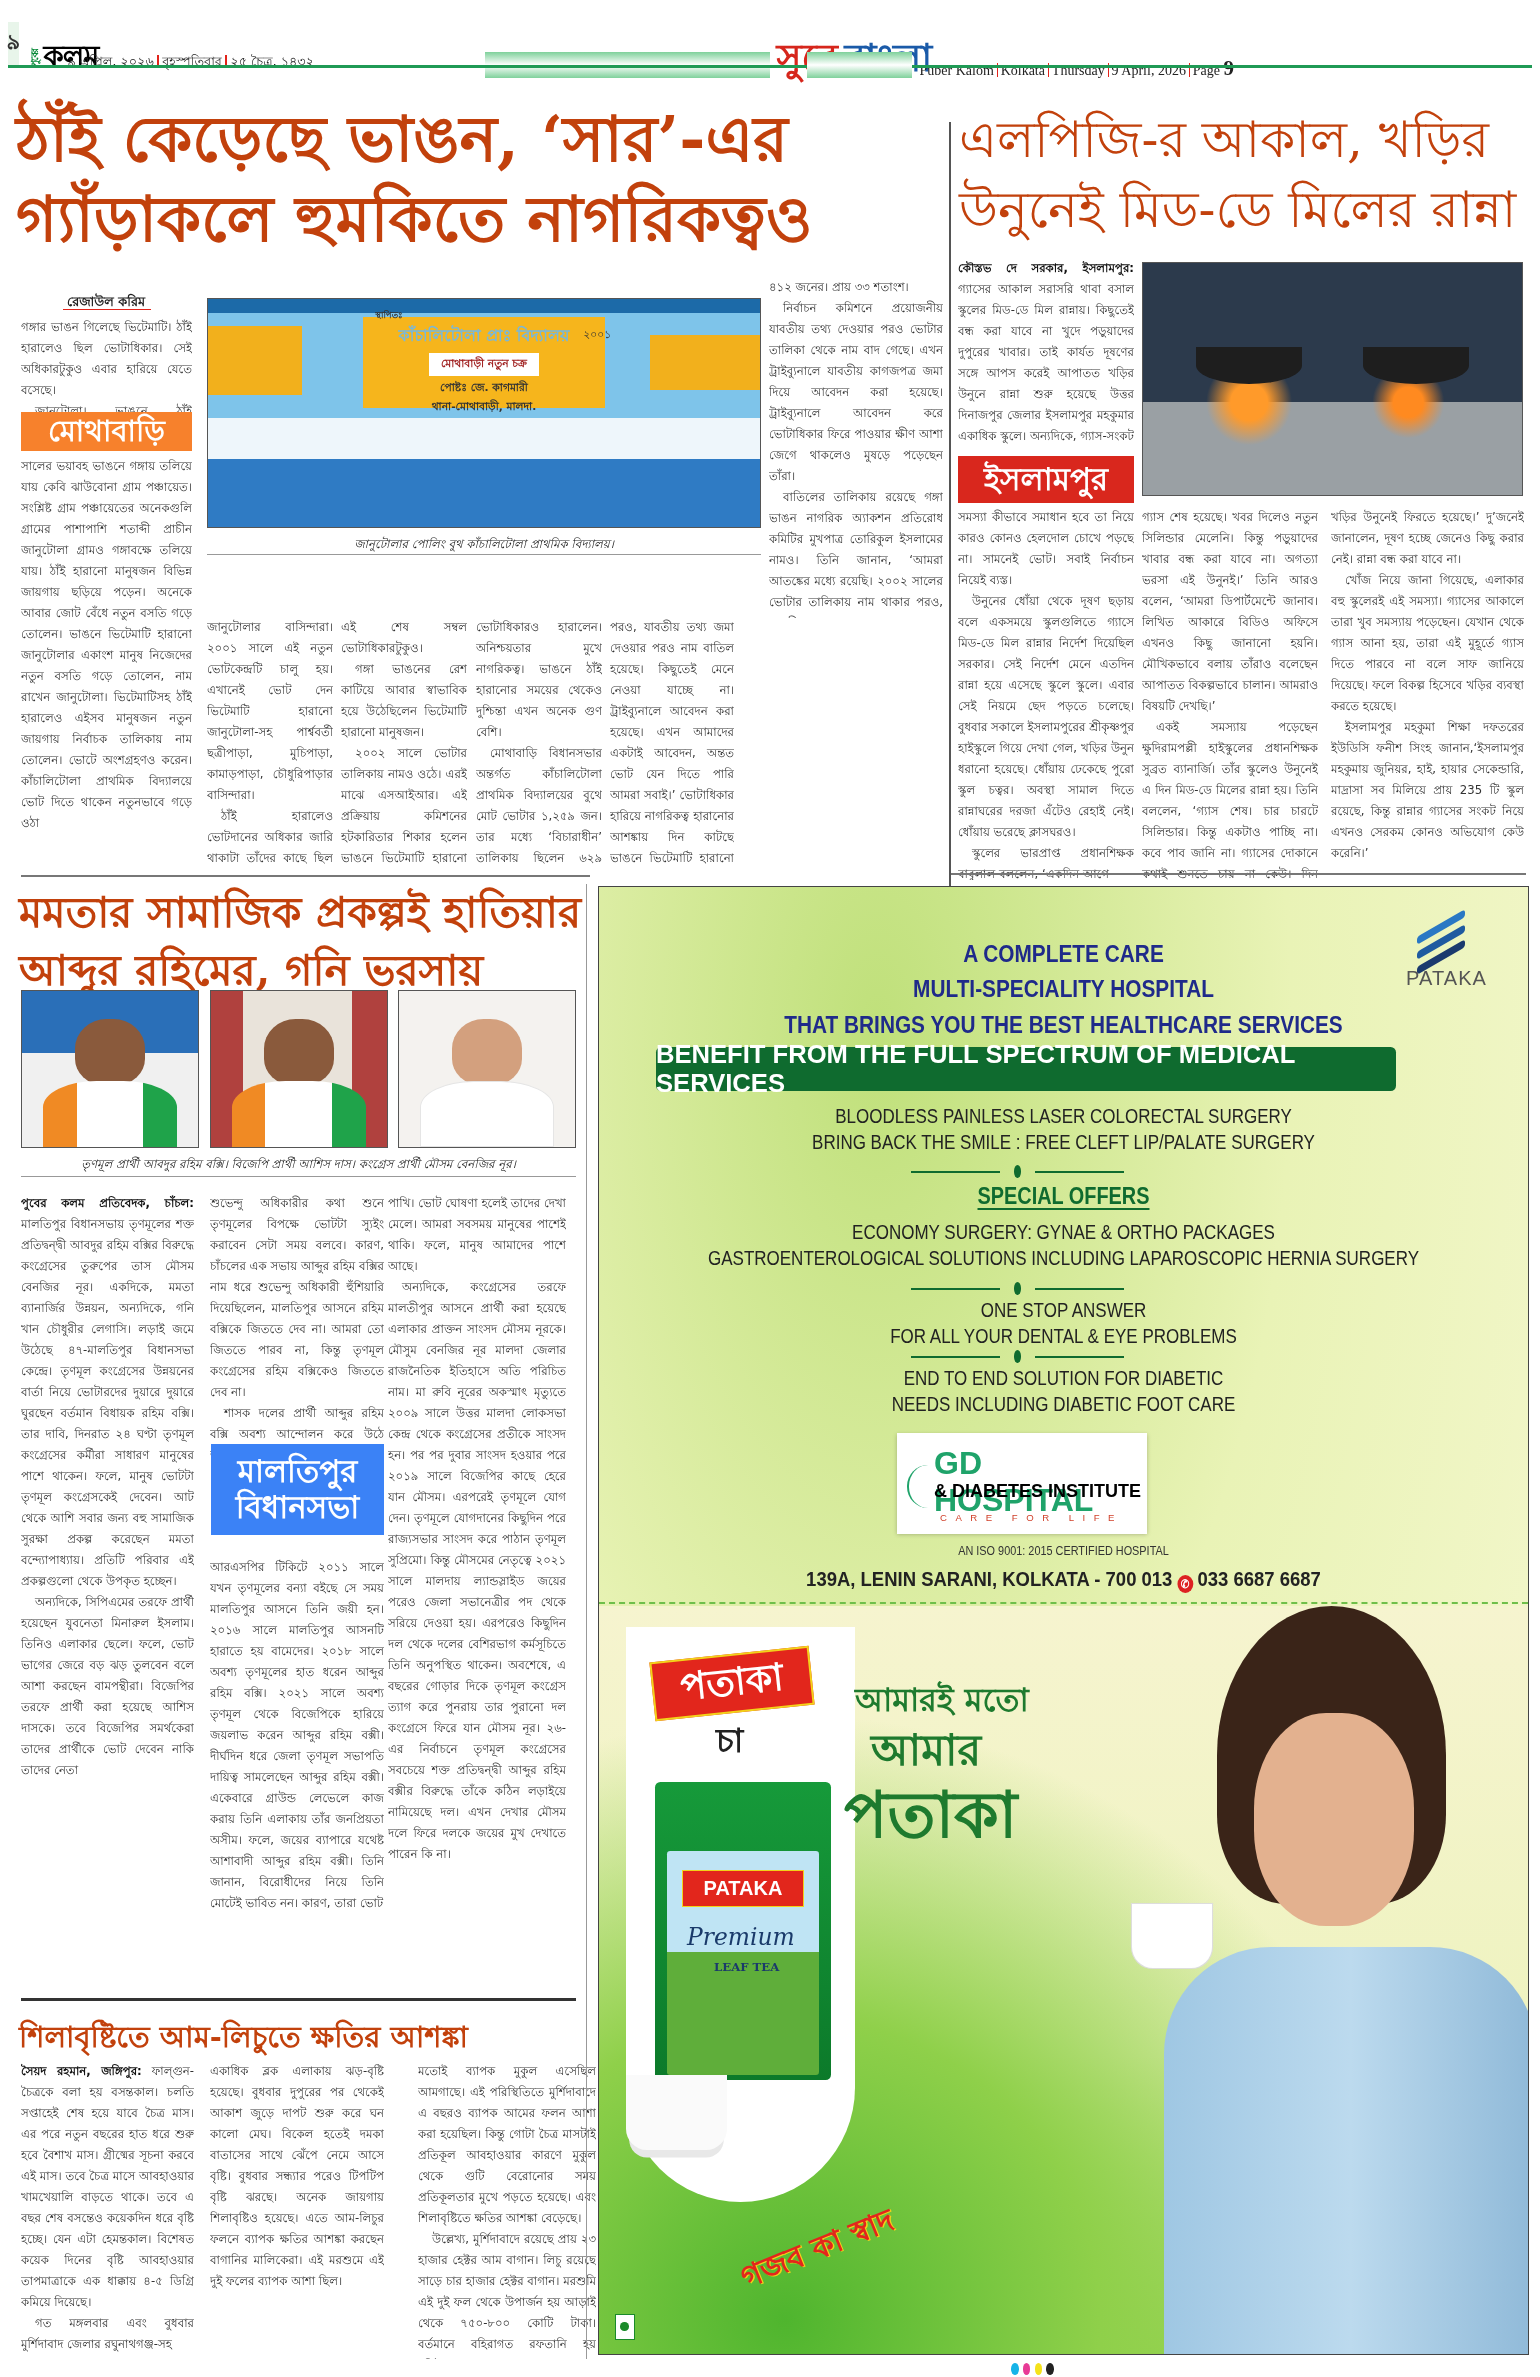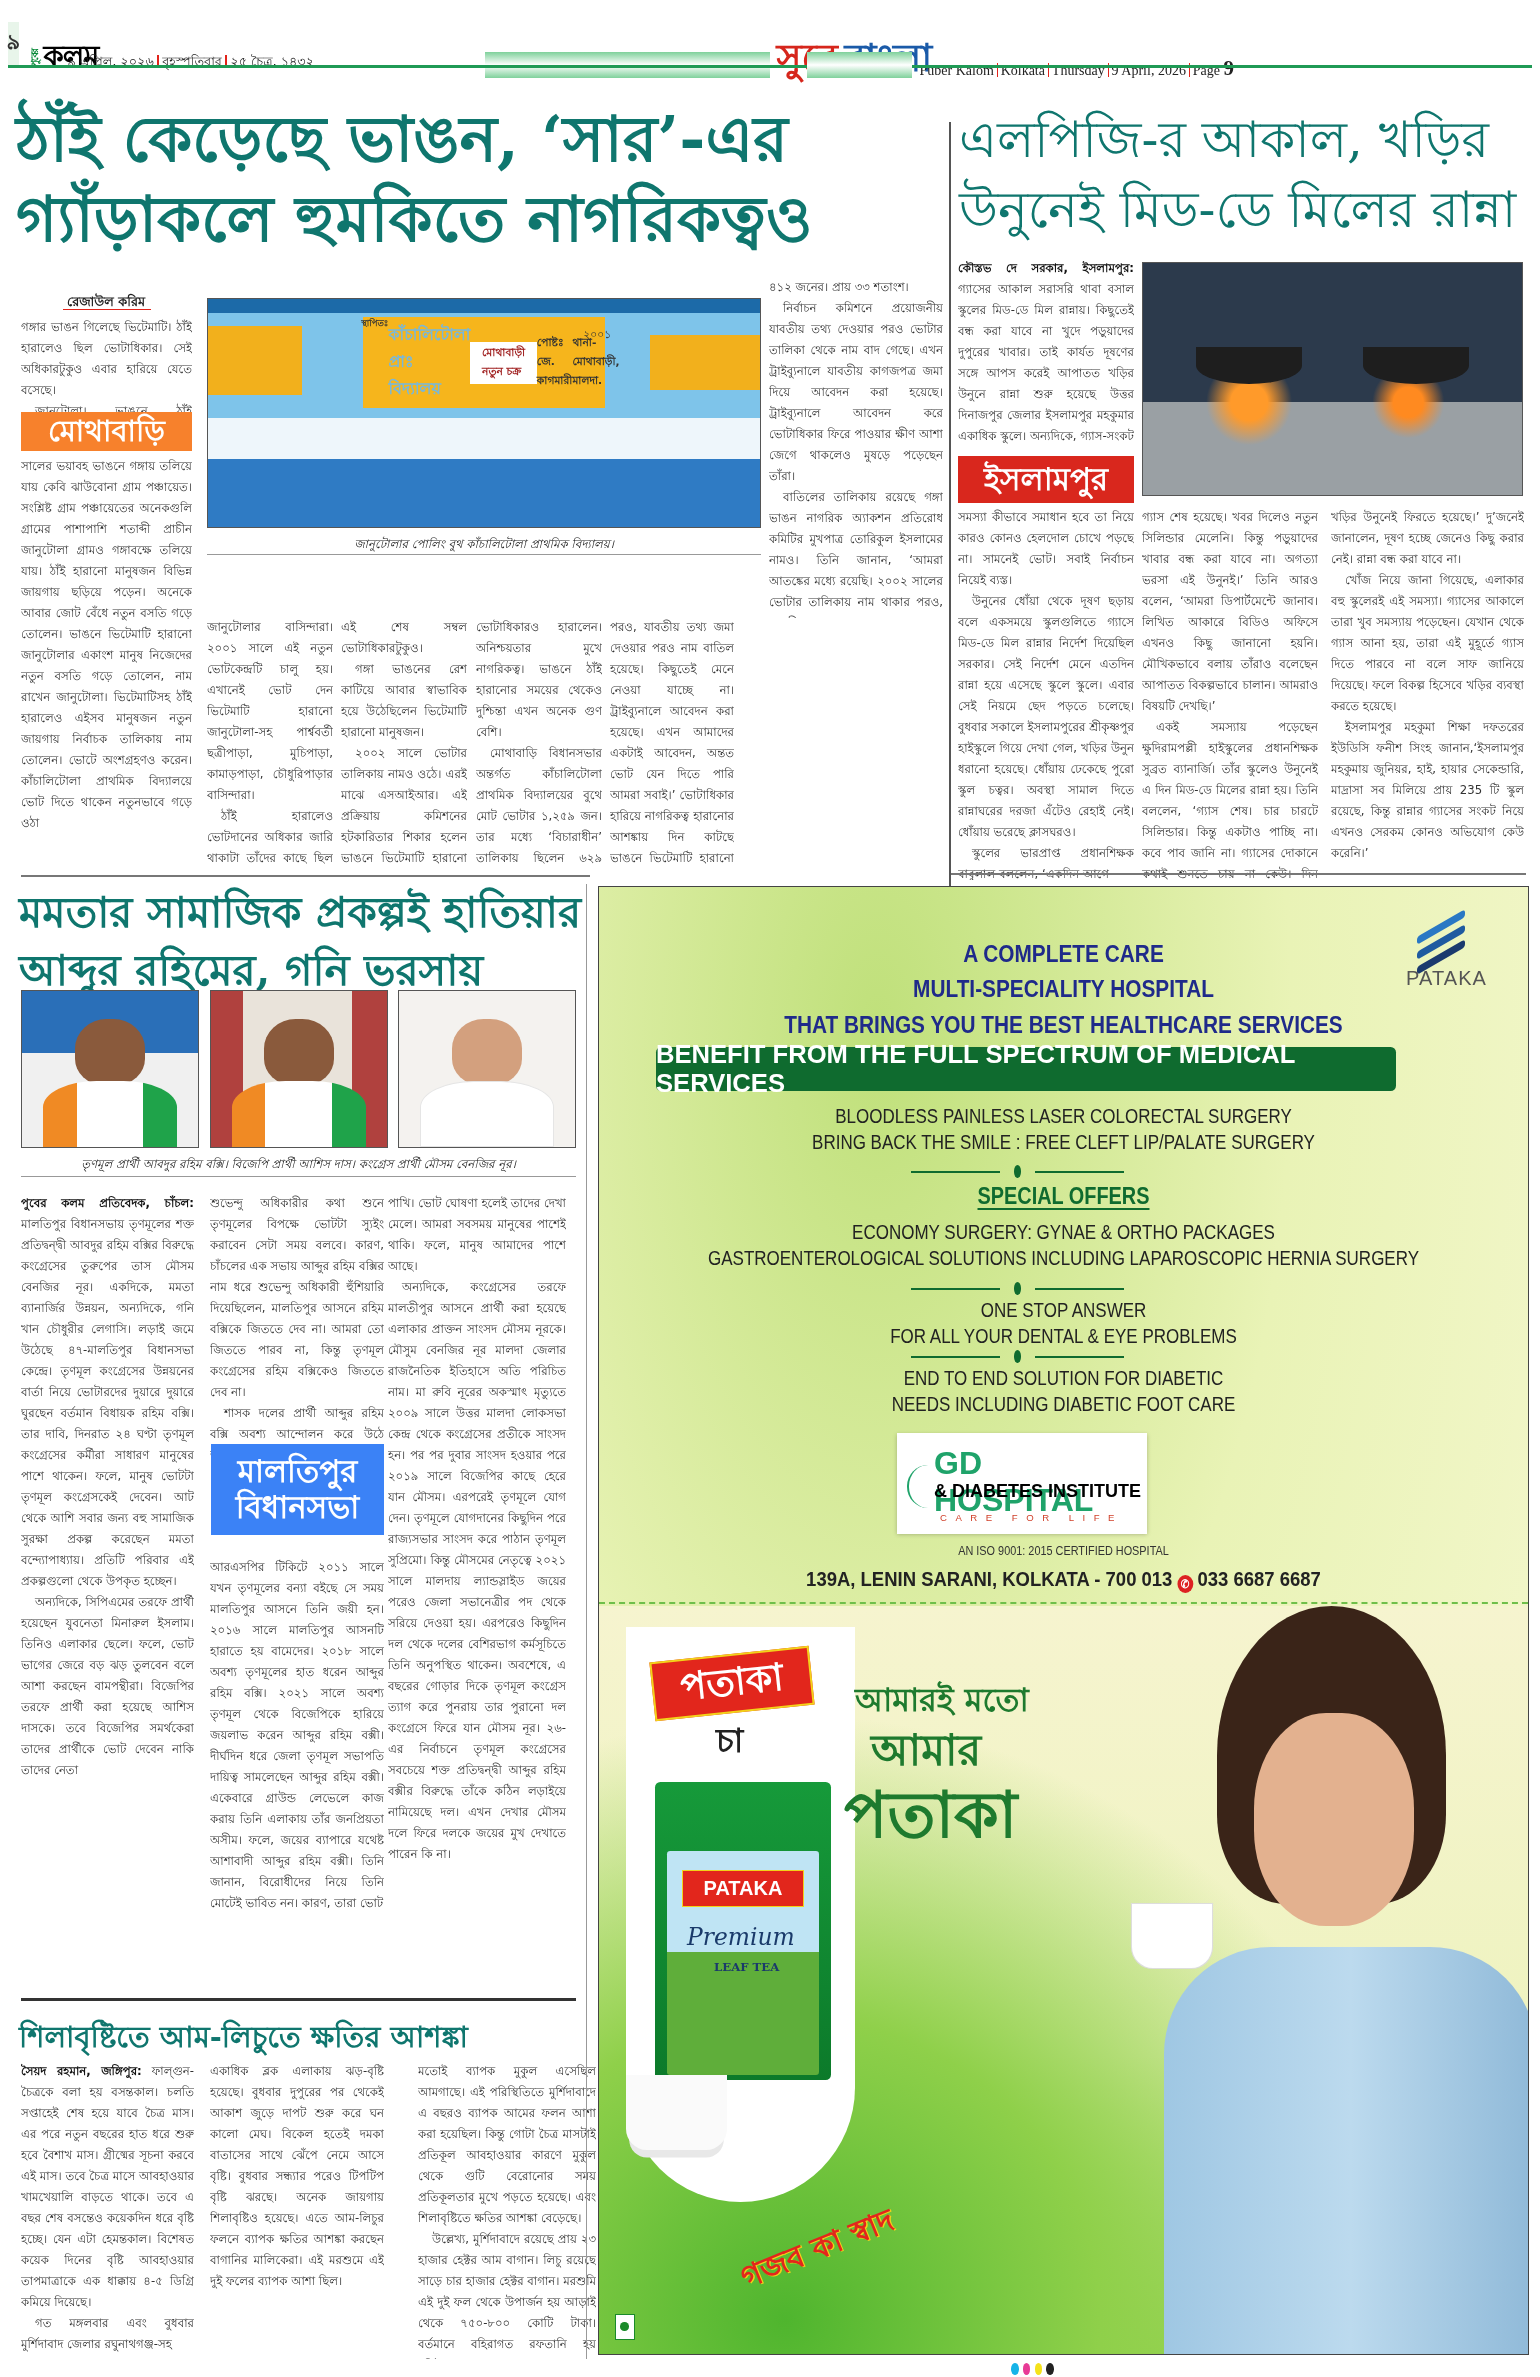--- a/index.html
+++ b/index.html
@@ -16,34 +16,34 @@
   .mast .bar1 { position: absolute; left: 157px; top: 36px; width: 95px; height: 25.6px; background: linear-gradient(#7fd19b, #ffffff 50%, #7fd19b); }
   .mast .title { position: absolute; left: 256px; top: 16px; font: bold 38px "DejaVu Serif", serif; white-space: nowrap; }
   .mast .title .t1 { color: #d6261c; }
   .mast .title .t2 { color: #1a5aa8; margin-left: 6.4px; }
   .mast .eng { position: absolute; left: 912px; top: 40px; font: 14px "Liberation Serif", serif; color: #222; white-space: nowrap; }
   .mast .eng .vs { display:inline-block; width:0.5px; height:14px; background:#e2231a; margin: 0 3.2px; vertical-align:-2.1px; }
   .mast .eng b { font-size: 21px; }
   .mast .rule { position: absolute; left: 0; top: 49px; width: 100%; height: 2.7px; background: #1f9a55; }
 
   
-  .hl { position: absolute; font-family: "DejaVu Serif", serif; font-weight: bold; color: #0f766e; line-height: 1.18; }
+  .hl { position: absolute; font-family: "DejaVu Serif", serif; font-weight: bold; color: #c2410c; line-height: 1.18; }
   .col { position: absolute; font-family: "DejaVu Sans", sans-serif; font-size: 11.7px; line-height: 21px; color: #333; text-align: justify; overflow: hidden; }
   .col p { text-indent: 1.2em; }
   .col p.first { text-indent: 0; }
   .dateline { font-weight: bold; color: #111; }
   .hr { position: absolute; background: #777; height: 1.6px; }
   .vr { position: absolute; background: #555; width: 1.6px; }
   .box { position: absolute; color: #fff; font-family: "DejaVu Sans", sans-serif; font-weight: bold; display:flex; align-items:center; justify-content:center; text-align:center; line-height: 1.15; }
   .photo { position: absolute; overflow: hidden; border: 0.5px solid #555; }
   .caption { position: absolute; font-family: "DejaVu Sans", sans-serif; font-style: italic; font-size: 11.7px; color: #222; text-align: center; white-space: nowrap; }
 
   
   .ph-school { background: linear-gradient(#1c6aa8 0 6%, #7ec4ea 6% 52%, #eef6fb 52% 70%, #2f7bc4 70%); }
-  .ph-school .sign { position:absolute; left: 28%; top: 8%; width: 44%; height: 40%; background:#f6b51c; display:flex; flex-direction:row; align-items:center; justify-content:center; font: bold 10.7px "DejaVu Sans", sans-serif; color:#333; }
+  .ph-school .sign { position:absolute; left: 28%; top: 8%; width: 44%; height: 40%; background:#f6b51c; display:flex; flex-direction:column; align-items:center; justify-content:center; font: bold 10.7px "DejaVu Sans", sans-serif; color:#333;text-align:center; }
   .ph-school .sign .plate { background:#fff; padding: 2.1px 11.7px; margin: 3.2px 0; color:#a02020; }
   .ph-school .lpanel { position:absolute; left:0; top:12%; width:17%; height:30%; background:#f2b01c; }
   .ph-school .rpanel { position:absolute; right:0; top:16%; width:20%; height:24%; background:#f2b01c; }
   .ph-kitchen { background: radial-gradient(circle at 28% 60%, #ff9a2a 0 6%, transparent 14%), radial-gradient(circle at 70% 60%, #ff8a20 0 5%, transparent 12%), linear-gradient(#2c3a4c 0 60%, #9aa0a4 60%); }
   .ph-kitchen .pot { position:absolute; width: 28%; height: 16%; background:#1e1e1e; border-radius: 0 0 50% 50%; top: 36%; }
   .ph-person1 { background: linear-gradient(#2a6fb8 0 40%, #f0f0f0 40%); }
   .ph-person2 { background: linear-gradient(90deg, #b0413e 0 18%, #e9e3da 18% 80%, #b0413e 80%); }
   .ph-person3 { background: #f4f2ef; }
   .face { position:absolute; left: 30%; top: 18%; width: 40%; height: 42%; background:#8a5a3c; border-radius: 45% 45% 40% 40%; }
   .face.light { background:#d3a07e; }

